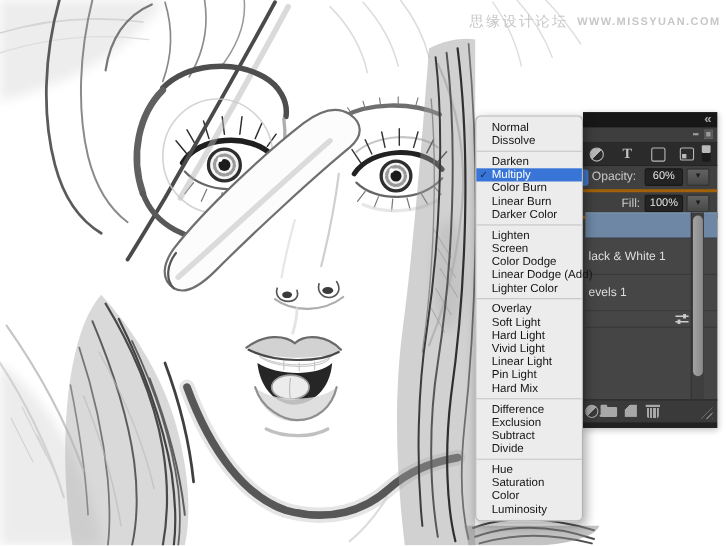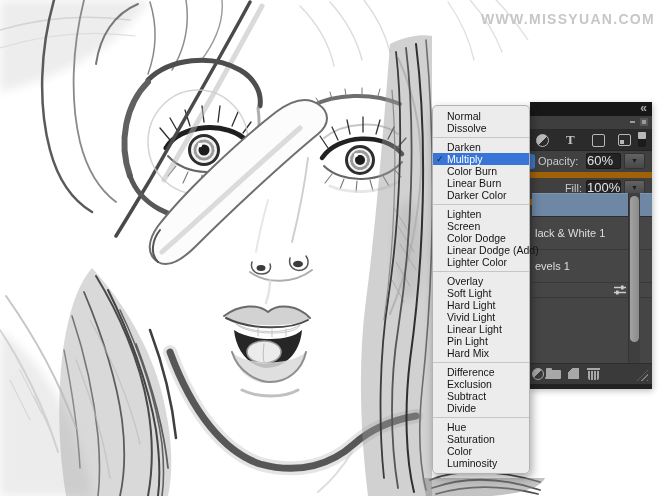--- a/index.html
+++ b/index.html
@@ -4,21 +4,21 @@
 <style>
   html,body{margin:0;padding:0;background:#ffffff;}
   #stage{position:relative;width:660px;height:496px;background:#ffffff;overflow:hidden;
          font-family:"Liberation Sans",sans-serif;}
   svg.sketch{position:absolute;left:0;top:0;}
 
   
   .watermark{position:absolute;top:11px;right:5px;display:flex;align-items:center;gap:8px;
              color:#c7c7c7;z-index:2;}
   .wm-cn{font-size:13px;letter-spacing:2px;}
-  .wm-en{font-size:14px;letter-spacing:1.3px;font-weight:bold;}
+  .wm-en{font-size:10px;letter-spacing:1.3px;font-weight:bold;}
 
   
   .panel{position:absolute;left:530px;top:102px;width:122px;height:287px;background:#404040;
          z-index:3;box-shadow:1px 2px 6px rgba(0,0,0,.25);}
   .p-h1{height:14px;background:#171717;position:relative;}
   .collapse{position:absolute;right:5px;top:0;color:#a9a9a9;font-size:12px;line-height:13px;font-weight:bold;}
   .p-h2{height:13px;background:#3e3e3e;border-bottom:1px solid #2a2a2a;position:relative;}
   .pmenu{position:absolute;right:4px;top:2px;width:18px;height:9px;}
   .pmenu .dash{position:absolute;left:0;top:3px;width:5px;height:2px;background:#9a9a9a;}
   .pmenu .sq{position:absolute;right:0;top:0;width:8px;height:8px;background:#9a9a9a;
@@ -27,26 +27,26 @@
   .fi-adj{position:absolute;left:6px;top:4px;width:11px;height:11px;border:1.5px solid #b8b8b8;border-radius:50%;
           background:linear-gradient(135deg,#b8b8b8 50%,rgba(0,0,0,0) 50%);}
   .fi-type{position:absolute;left:36px;top:2px;font-family:"Liberation Serif",serif;font-weight:bold;
            font-size:13px;color:#c2c2c2;line-height:16px;}
   .fi-shape{position:absolute;left:62px;top:4px;width:11px;height:11px;border:1.5px solid #b8b8b8;border-radius:2px;}
   .fi-so{position:absolute;left:88px;top:4px;width:11px;height:10px;border:1.5px solid #b8b8b8;border-radius:2px;}
   .fi-so:after{content:"";position:absolute;left:1px;bottom:1px;width:4px;height:4px;background:#b8b8b8;}
   .fi-toggle{position:absolute;right:6px;top:2px;width:8px;height:15px;background:#1b1b1b;border-radius:2px;}
   .fi-toggle:after{content:"";position:absolute;left:0;top:0;width:8px;height:7px;background:#b8b8b8;border-radius:1px;}
   .p-row{height:21px;background:#404040;position:relative;font-size:11px;color:#c9c9c9;
-         border-bottom:6px solid #a16207;}
+         border-bottom:3px solid #a16207;}
   .p-row .rlabel{position:absolute;top:4px;left:8px;}
   .p-row.fill .rlabel{left:0;width:52px;text-align:right;}
   .blend-frag{position:absolute;left:0;top:3px;width:5px;height:15px;background:#4178c8;border-radius:0 3px 3px 0;}
   .vbox{position:absolute;left:56px;top:2px;width:33px;height:14px;background:#232323;border:1px solid #191919;
-        border-radius:2px;color:#e3e3e3;font-size:13px;line-height:14px;}
+        border-radius:2px;color:#e3e3e3;font-size:10px;text-align:center;line-height:14px;}
   .vbtn{position:absolute;left:94px;top:2px;width:19px;height:14px;background:linear-gradient(#636363,#474747);
         border:1px solid #333;border-radius:2px;color:#1c1c1c;font-size:7px;text-align:center;line-height:14px;}
 
   .llist{position:absolute;top:91px;left:2px;right:0;height:171px;background:#454545;overflow:hidden;}
   .lrow{position:relative;border-bottom:1px solid #393939;color:#dedede;font-size:11px;background:#464646;}
   .row-selected{height:22px;background:#6d87a4;border-top:1px solid #8096af;border-bottom:1px solid #2d2d2d;}
   .row-layer{height:32px;}
   .row-copy{height:32px;}
   .row-copy .lname{font-weight:bold;}
   .row-smart{height:18px;}
@@ -202,20 +202,21 @@
       <path d="M130,176 C140,204 172,222 206,218 C220,216 232,210 240,200" stroke="#585858" stroke-width="5"></path>
       <path d="M258,108 C262,136 254,168 240,192" stroke="#9a9a9a" stroke-width="3" opacity=".8"></path>
 
       <path d="M318,104 C330,112 330,124 318,134 C284,162 232,210 196,246 C182,260 168,268 158,262 C146,254 148,240 158,226 C186,190 240,140 276,112 C292,100 306,96 318,104 Z" fill="#fcfcfc" stroke="#6f6f6f" stroke-width="2"></path>
       <path d="M162,252 C196,222 252,170 300,128" stroke="#c4c4c4" stroke-width="5" opacity=".6"></path>
       <path d="M158,262 C150,254 152,240 160,230" stroke="#555555" stroke-width="2"></path>
     </g>
   </svg>
 
   <div class="watermark">
+    <span class="wm-cn">思缘设计论坛</span>
     <span class="wm-en">WWW.MISSYUAN.COM</span>
   </div>
 
   <div class="panel">
     <div class="p-h1">
       <span class="collapse">«</span>
     </div>
     <div class="p-h2">
       <span class="pmenu">
           <span class="dash"></span>

